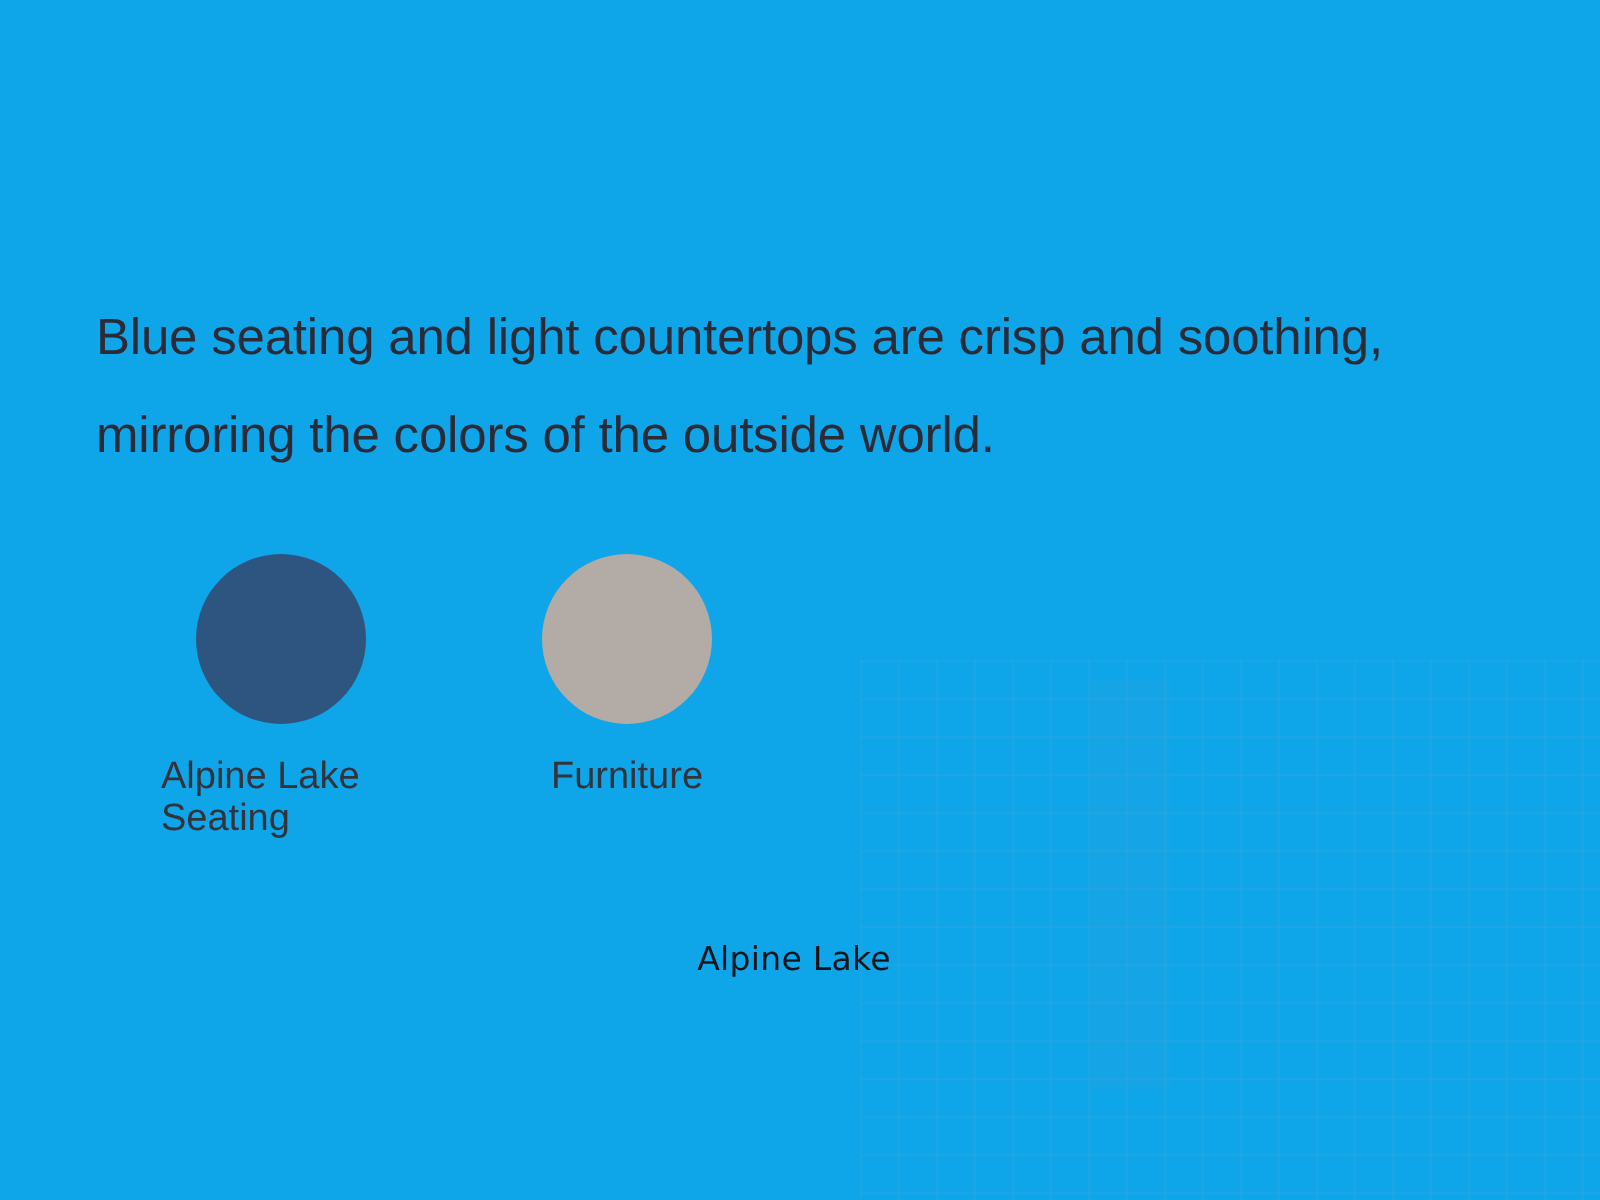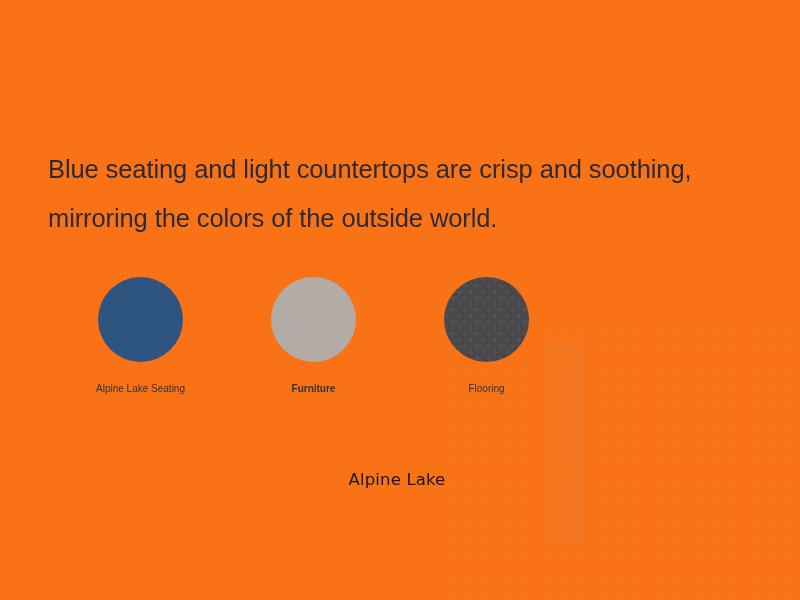--- a/index.html
+++ b/index.html
@@ -100,21 +100,21 @@
     background-image:
       radial-gradient(circle at 3px 3px, rgba(255,255,255,0.085) 2.6px, transparent 3px),
       radial-gradient(circle at 9px 9px, rgba(255,255,255,0.085) 2.6px, transparent 3px),
       radial-gradient(circle at 3px 3px, rgba(0,0,0,0.13) 3.3px, transparent 3.7px),
       radial-gradient(circle at 9px 9px, rgba(0,0,0,0.13) 3.3px, transparent 3.7px);
     background-size: 12px 12px, 12px 12px, 12px 12px, 12px 12px;
   }
   .swatch-label {
     margin-top: 16px;
     color: #33333b;
-    font-size: 10px;
+    font-size: 19px;
     line-height: 21px;
     text-align: left;
     max-width: 120px;
   }
 
   
   #caption {
     position: absolute;
     left: 0;
     top: 470px;
@@ -123,43 +123,39 @@
     color: #16161a;
     font-size: 16.5px;
     font-family: "DejaVu Sans", sans-serif;
     letter-spacing: 0.15px;
     transform: translateX(-3px);
   }
 </style>
 </head>
 <body>
 
-<div id="slide" style="background-color: #f97316;">
+<div id="slide" style="background-color: #0ea5e9;">
 
   <div id="bg-grid"></div>
   <div id="bg-smudge"></div>
 
   <div id="headline" style="color: rgb(43, 43, 56);">Blue seating and light countertops are crisp and soothing,
 mirroring the colors of the outside world.</div>
 
   <div id="swatch-row">
 
     <div class="swatch-item">
       <div class="swatch-dot" id="dot-0" style="background-color: rgb(46, 84, 128);"></div>
       <div class="swatch-label" style="color: rgb(51, 51, 59);">Alpine Lake Seating</div>
     </div>
 
 
     <div class="swatch-item">
       <div class="swatch-dot" id="dot-2" style="background-color: rgb(179, 171, 165);"></div>
-      <div class="swatch-label" style="color: rgb(51, 51, 59); font-weight: bold;">Furniture</div>
+      <div class="swatch-label" style="color: rgb(51, 51, 59);">Furniture</div>
     </div>
 
-    <div class="swatch-item">
-      <div class="swatch-dot textured" id="dot-3" style="background-color: rgb(74, 74, 77);"></div>
-      <div class="swatch-label" style="color: rgb(51, 51, 59);">Flooring</div>
-    </div>
 
   </div>
 
   <div id="caption" style="color: rgb(22, 22, 26);">Alpine Lake</div>
 
 </div>
 
 </body></html>

